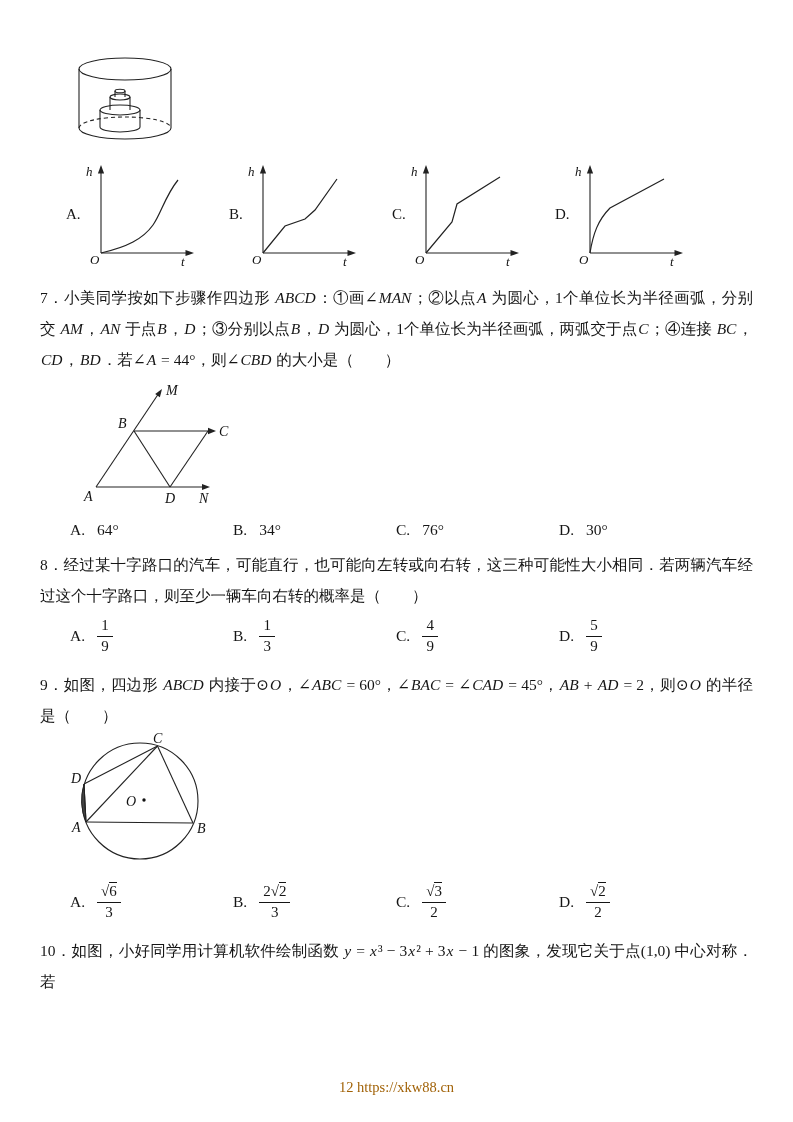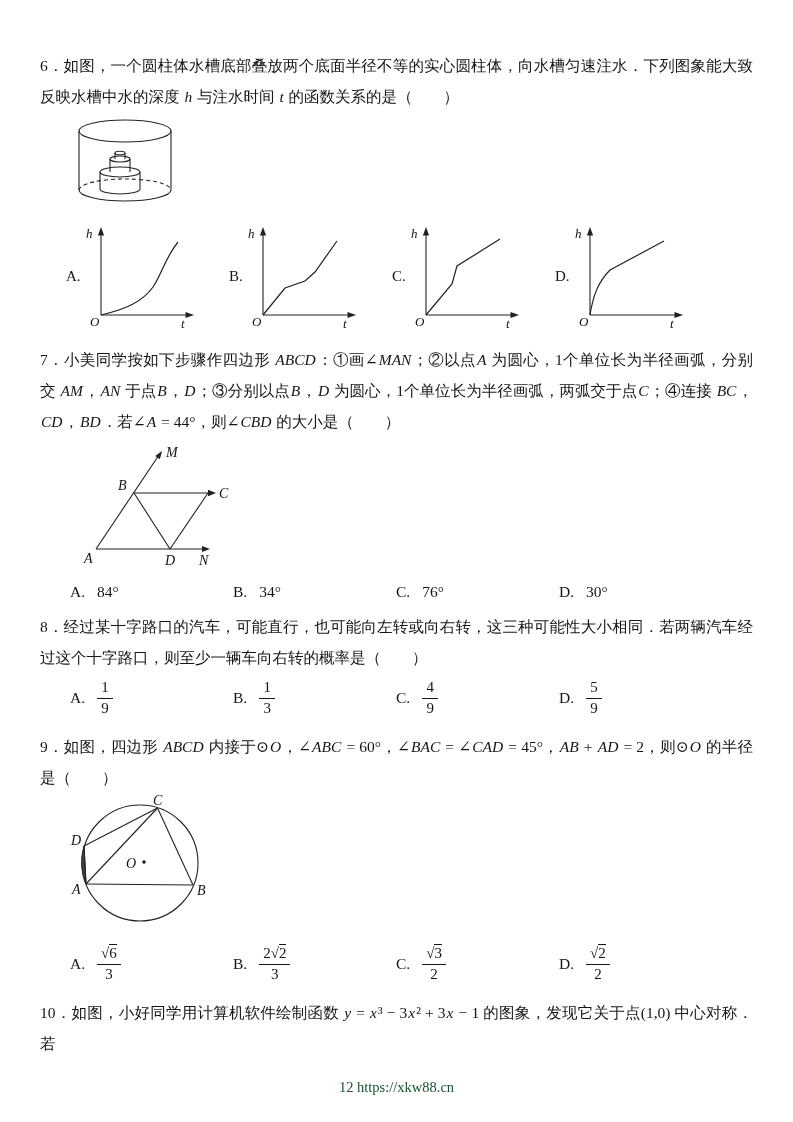--- a/index.html
+++ b/index.html
@@ -24,31 +24,30 @@
   svg text.axis-lbl { font-family:"Liberation Serif","DejaVu Serif",serif; font-style:italic; font-size:13px; fill:#111; }
   svg text.fig-lbl  { font-family:"Liberation Serif","DejaVu Serif",serif; font-style:italic; font-size:14px; fill:#111; }
   .optrow { display:flex; align-items:center; margin:2px 0 10px 30px; font-size:15.5px; }
   .optrow.fracs { height:46px; margin-bottom:10px; }
   .opt { width:163px; display:flex; align-items:center; }
   .opt-label { margin-right:12px; }
   .frac { display:inline-flex; flex-direction:column; align-items:center; line-height:1.15; font-size:15px; vertical-align:middle; }
   .frac .num { border-bottom:1.2px solid #151515; padding:0 4px 1px 4px; text-align:center; min-width:16px; }
   .frac .den { padding-top:1px; text-align:center; }
   .ovl { border-top:1.2px solid #151515; }
-  .footer { position:absolute; bottom:26px; left:0; width:100%; text-align:center; font-size:14.5px; color:#14532d;
+  .footer { position:absolute; bottom:26px; left:0; width:100%; text-align:center; font-size:14.5px; color:#a16207;
             font-family:"Liberation Serif","DejaVu Serif",serif; }
   section.question { display:block; }
 </style>
 </head>
 <body>
 
 <div class="page">
 
   <section class="question">
-    <p class="qtext"><span>6．如图，一个圆柱体水槽底部叠放两个底面半径不等的实心圆柱体，向水槽匀速注水．下列图象能大致反映水槽中水的深度 </span><span class="mi">h</span><span> 与注水时间 </span><span class="mi">t</span><span> 的函数关系的是（　　）</span></p>
 
     <div class="fig tank-fig">
       <svg width="110" height="92" viewBox="0 0 110 92">
         <g stroke="#222" fill="none" stroke-width="1.1">
           <ellipse cx="55" cy="15" rx="46" ry="11"></ellipse>
           <line x1="9" y1="15" x2="9" y2="74"></line>
           <line x1="101" y1="15" x2="101" y2="74"></line>
           <path d="M9,74 A46,11 0 0 0 101,74"></path>
           <path d="M9,74 A46,11 0 0 1 101,74" stroke-dasharray="4,3"></path>
         </g>
@@ -148,21 +147,21 @@
         <text x="137" y="55" class="fig-lbl">C</text>
         <text x="2" y="120" class="fig-lbl">A</text>
         <text x="83" y="122" class="fig-lbl">D</text>
         <text x="117" y="122" class="fig-lbl">N</text>
       </svg>
     </div>
 
     <div class="optrow">
       <div class="opt">
         <span class="opt-label">A.</span>
-        <span class="opt-val">84°</span>
+        <span class="opt-val">64°</span>
       </div>
       <div class="opt">
         <span class="opt-label">B.</span>
         <span class="opt-val">34°</span>
       </div>
       <div class="opt">
         <span class="opt-label">C.</span>
         <span class="opt-val">76°</span>
       </div>
       <div class="opt">

